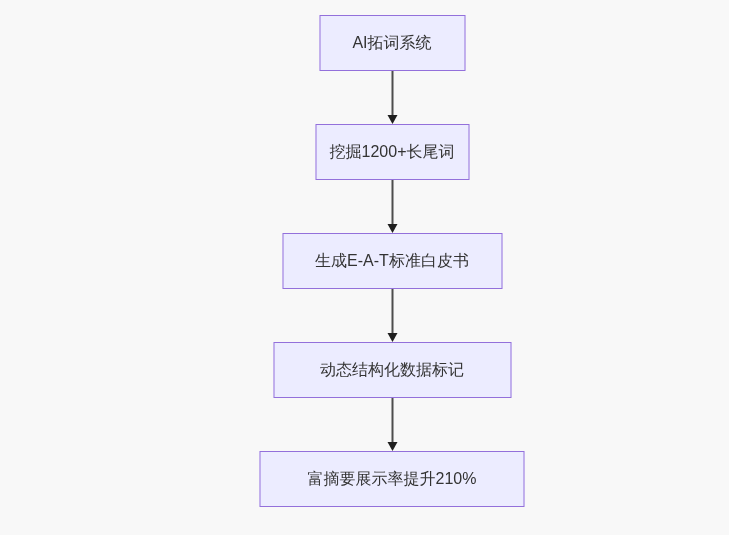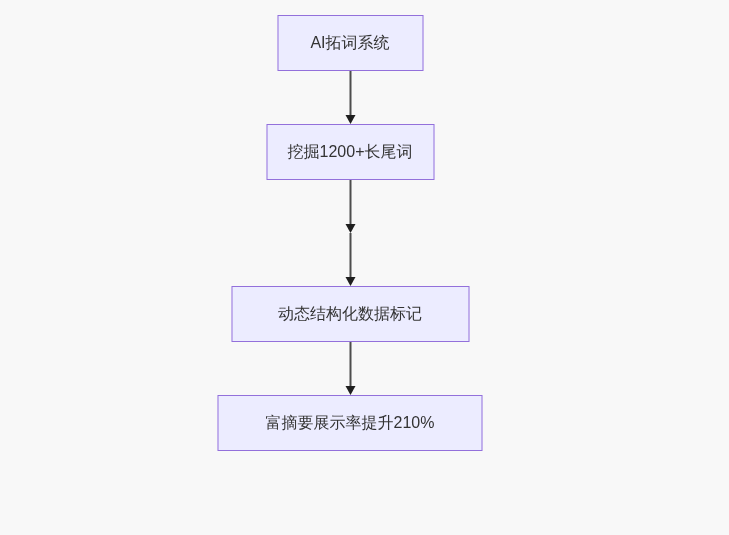--- a/index.html
+++ b/index.html
@@ -15,21 +15,21 @@
     width: 729px;
     height: 535px;
     background: var(--bg);
     font-family: "Liberation Sans", "DejaVu Sans", sans-serif;
     overflow: hidden;
     position: relative;
   }
   .flow-column {
     position: absolute;
     top: 15px;
-    left: 350px;
+    left: 392px;
     transform: translateX(-50%);
     display: flex;
     flex-direction: column;
     align-items: center;
     justify-content: flex-end;
   }
   .flow-node {
     box-sizing: border-box;
     height: 56px;
     border: 1.5px solid var(--node-border);
@@ -74,27 +74,28 @@
 
 <div class="flow-column">
 
   <div class="flow-node" style="width:146px">AI拓词系统</div>
 
   <div class="flow-arrow">
     <div class="arrow-line"></div>
     <div class="arrow-head"></div>
   </div>
 
-  <div class="flow-node" style="width:168px">挖掘1200+长尾词</div>
+  <div class="flow-node" style="width:154px">挖掘1200+长尾词</div>
 
   <div class="flow-arrow">
     <div class="arrow-line"></div>
     <div class="arrow-head"></div>
   </div>
 
+  <div class="flow-node" style="width:220px">生成E-A-T标准白皮书</div>
 
   <div class="flow-arrow">
     <div class="arrow-line"></div>
     <div class="arrow-head"></div>
   </div>
 
   <div class="flow-node" style="width:238px">动态结构化数据标记</div>
 
   <div class="flow-arrow">
     <div class="arrow-line"></div>

